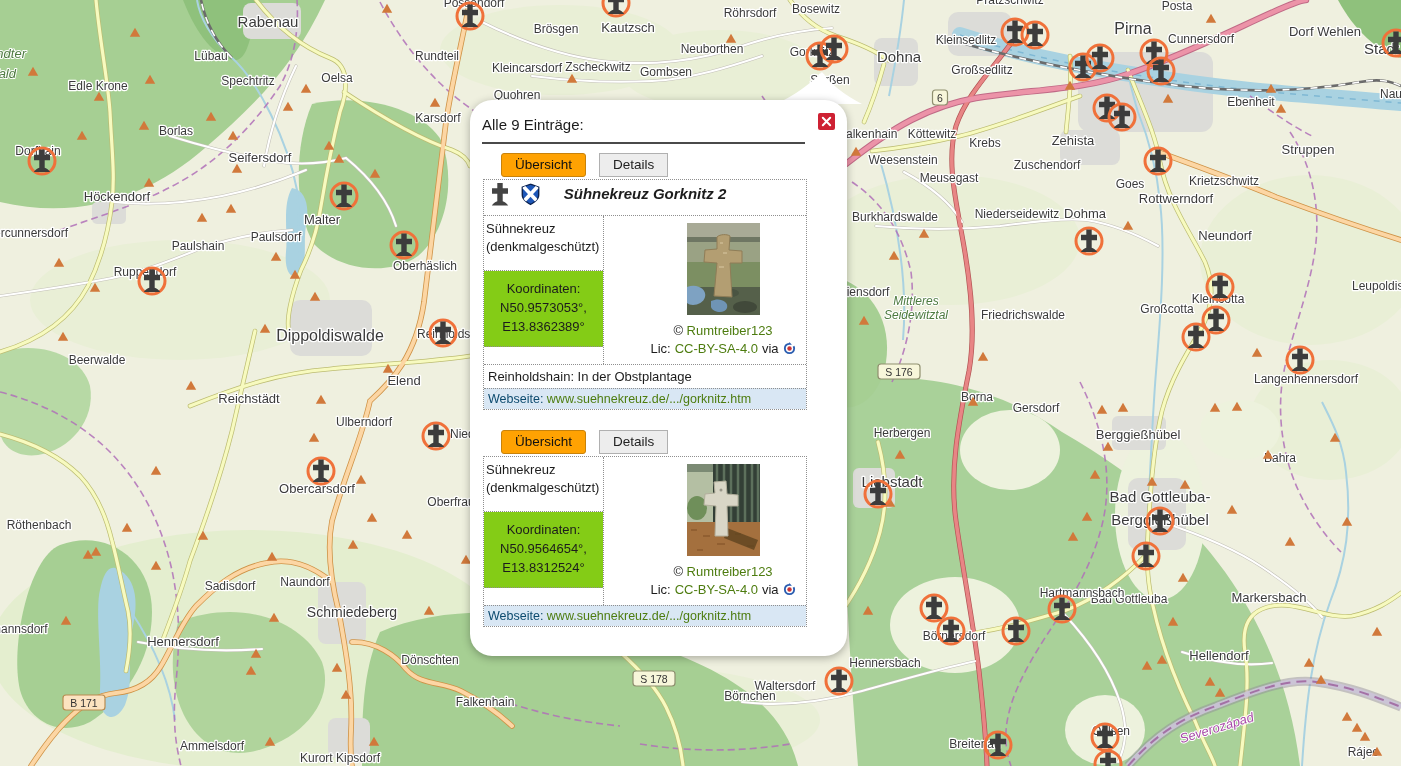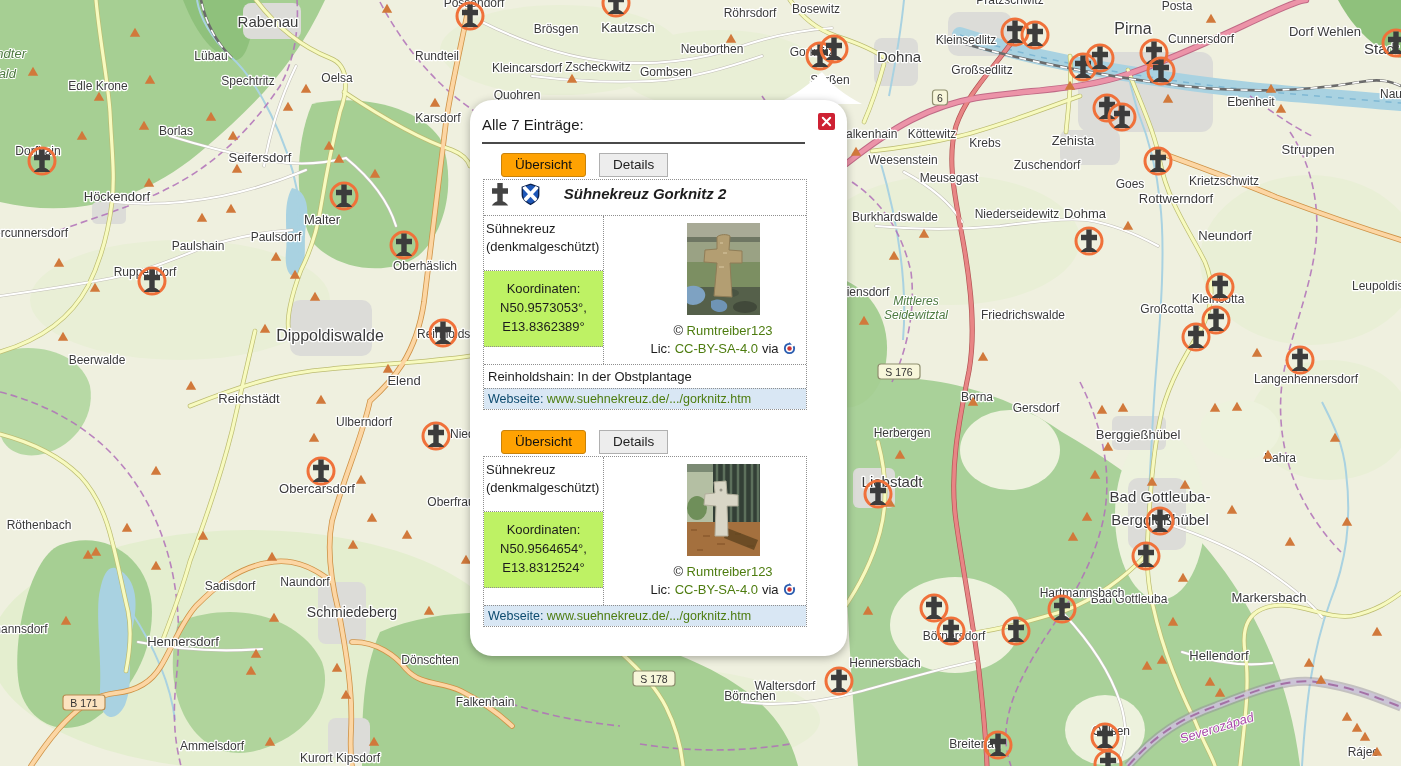--- a/index.html
+++ b/index.html
@@ -28,21 +28,21 @@
   .tab.inactive{background:#ededed;border:1px solid #b0b0b0;border-radius:0;color:#222;}
   .card{width:322px;border:1px dotted #8f8f8f;background:#fff;margin-left:1px;}
   .entry2{margin-top:20px;}
   .title-row{position:relative;text-align:center;padding:5px 0 4px;border-bottom:1px dotted #8f8f8f;min-height:26px;font-style:italic;}
   .title-row .icon-cross{position:absolute;left:6px;top:2px;}
   .title-row .icon-shield{position:absolute;left:37px;top:3px;}
   .card-title{font-size:15px;font-weight:bold;}
   .card-body{display:flex;align-items:stretch;gap:36px;}
   .col-left{width:119px;border-right:1px dotted #8f8f8f;display:flex;flex-direction:column;}
   .cell-type{padding:4px 2px 6px;line-height:1.35;border-bottom:1px dotted #8f8f8f;min-height:44px;}
-  .cell-coords{background:#bef264;text-align:center;padding:9px 2px;line-height:1.45;border-bottom:1px dotted #8f8f8f;}
+  .cell-coords{background:#84cc16;text-align:center;padding:9px 2px;line-height:1.45;border-bottom:1px dotted #8f8f8f;}
   .cell-fill{flex:1;}
   .col-right{flex:1;text-align:center;padding:7px 0 8px;}
   .photo{display:inline-block;line-height:0;cursor:pointer;}
   .photo svg{width:73px;height:92px;}
   .credit{margin-top:5px;}
   .license{margin-top:3px;display:flex;align-items:center;justify-content:center;gap:4px;}
   a.lnk{color:#4d7c0f;text-decoration:none;cursor:pointer;}
   .row-desc{border-top:1px dotted #8f8f8f;padding:4px 4px;}
   .row-web{border-top:1px dotted #8f8f8f;background:#d9e7f4;padding:3px 4px;font-size:12.5px;}
   .weblabel{color:#0c4a6e;}
@@ -630,21 +630,21 @@
       </g>
 </svg>
 </div>
 
 <svg class="tail" viewBox="0 0 86 32">
   <path d="M0,32 C18,24 34,12 46,0 C54,12 70,24 86,32 Z" fill="#ffffff"></path>
 </svg>
 
 <div class="popup">
   <div class="popup-head">
-    <span class="popup-title">Alle 7 Einträge:</span>
+    <span class="popup-title">Alle 9 Einträge:</span>
     <button class="close-btn">
       <svg width="11" height="11" viewBox="0 0 12 12">
         <path d="M2,2 L10,10 M10,2 L2,10" stroke="#fff" stroke-width="2.2" stroke-linecap="round"></path>
       </svg>
     </button>
   </div>
   <hr class="rule">
 
   <div class="entry">
     <div class="tabs">

